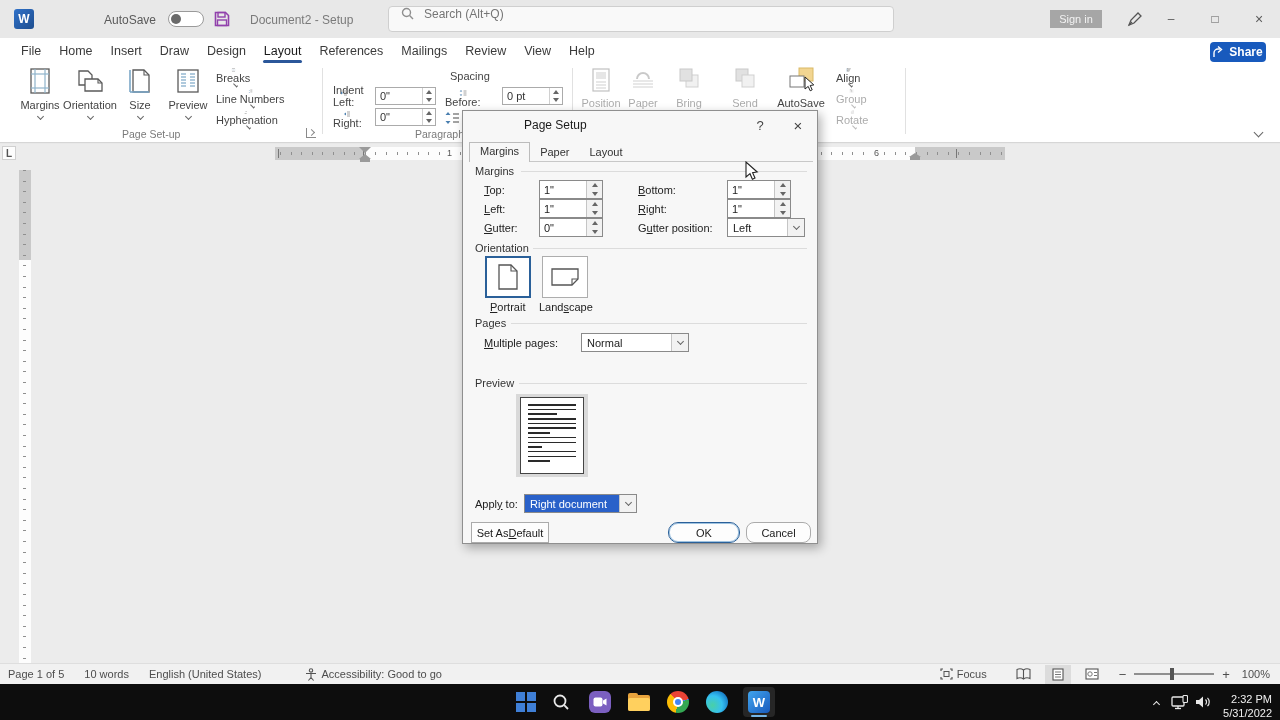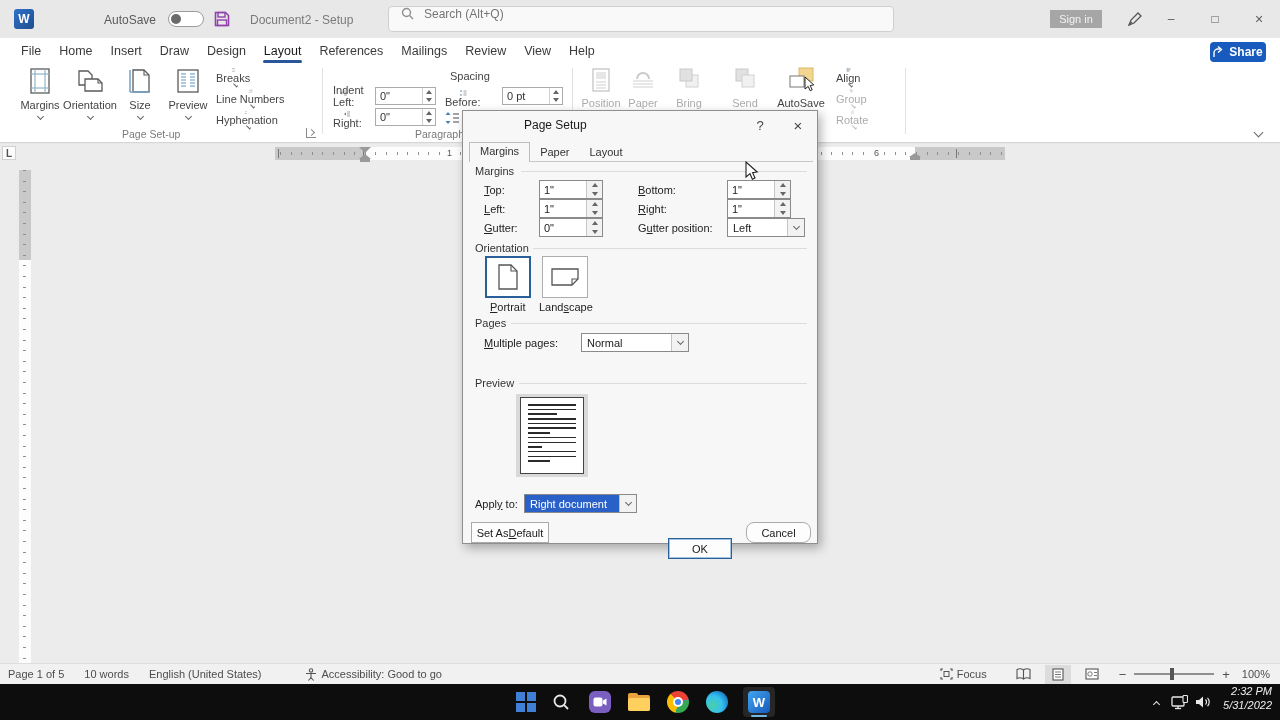--- a/index.html
+++ b/index.html
@@ -115,21 +115,21 @@
   #zoom-thumb { position:absolute; left:36px; top:-5px; width:4px; height:12px; background:#555; }
 
   
   #taskbar { position:absolute; left:0; top:684px; width:1280px; height:36px; background:#0d0d0d; }
   .tb-icon { position:absolute; top:6px; width:24px; height:24px; display:flex; align-items:center; justify-content:center; }
   #tb-word-highlight { position:absolute; left:743px; top:3px; width:32px; height:30px; background:#262626; border-radius:4px; }
   #tb-word-underline { position:absolute; left:751px; top:31px; width:16px; height:2px; background:#75b6e8; border-radius:1px; }
   #start-grid { display:grid; grid-template-columns:9px 9px; grid-template-rows:9px 9px; gap:2px; }
   #start-grid div { background:#3f7fd6; }
   .tray { position:absolute; top:0; height:36px; display:flex; align-items:center; justify-content:center; color:#e8e8e8; }
-  #clock { position:absolute; left:1208px; top:0; width:64px; text-align:right; color:#f0f0f0; font-size:11px; line-height:14px;font-style:italic; }
+  #clock { position:absolute; left:1208px; top:8px; width:64px; text-align:right; color:#f0f0f0; font-size:11px; line-height:14px; }
 
   
   #mouse-cursor { position:absolute; left:745px; top:161px; z-index:90; }
 </style>
 </head>
 <body>
 
 <div id="titlebar">
   <div class="word-app-icon">W</div>
   <span id="autosave-label">AutoSave</span>
@@ -592,21 +592,21 @@
   </div>
   <span class="fld-label" style="left:12px; top:387px;">Appl<u>y</u> to:</span>
   <div class="ddbox" style="left:61px; top:383px; width:113px;">
     <span class="val selected">Right document</span>
     <span class="btn">
         <i class="chev" style="margin-top:-2px;"></i>
       </span>
   </div>
 
   <div class="dlg-btn" style="left:8px; top:411px; width:78px;">Set As <u>D</u>efault</div>
-  <div class="dlg-btn focused" style="left:205px; top:427px; width:64px;">OK</div>
+  <div class="dlg-btn focused" style="left:205px; top:411px; width:72px;border-radius:10px;">OK</div>
   <div class="dlg-btn" style="left:283px; top:411px; width:65px;border-radius:8px;">Cancel</div>
 </div>
 
 <svg id="mouse-cursor" width="14" height="20" viewBox="0 0 14 20">
   <path d="M1 1 l0 15 4-3.3 2.4 5.5 2.6-1.2 -2.4-5.3 4.6-.7 z" fill="#fff" stroke="#222" stroke-width="1.1"></path>
 </svg>
 
 <div id="statusbar">
   <div class="sb-item" style="padding-left:8px;">Page 1 of 5</div>
   <div class="sb-item">10 words</div>

